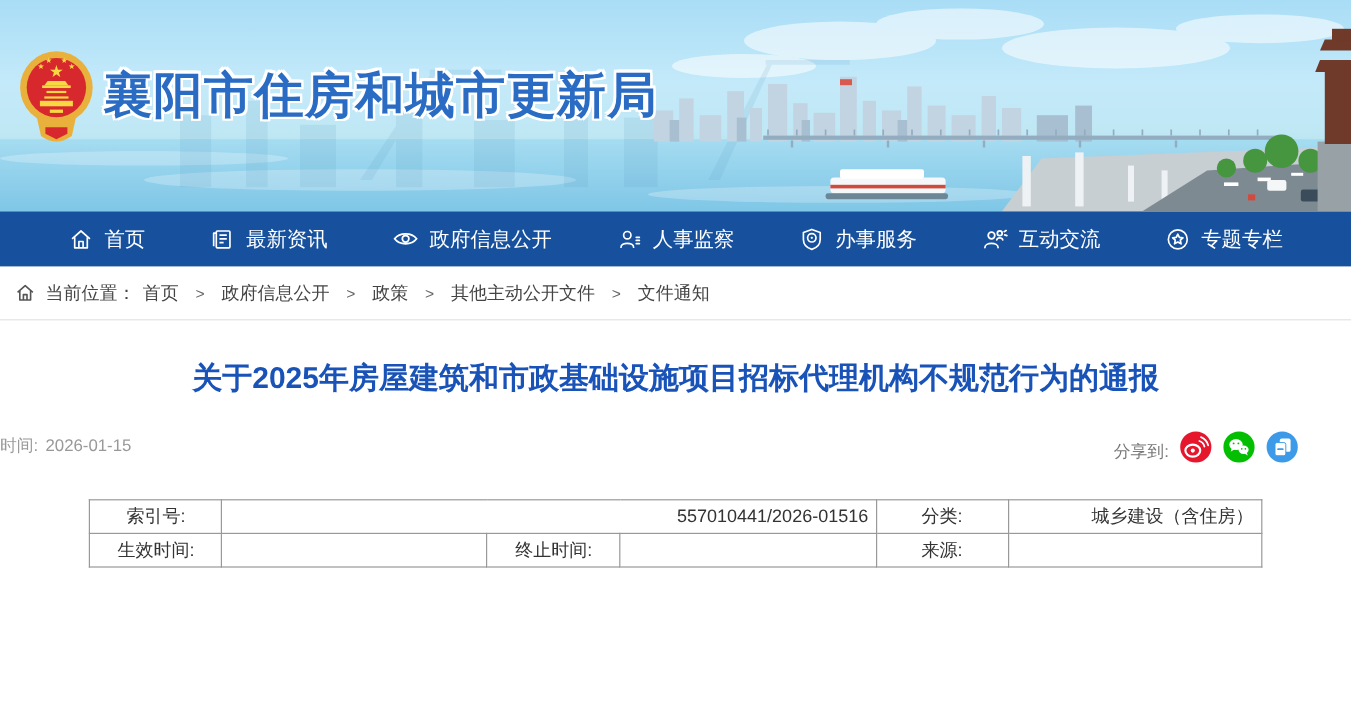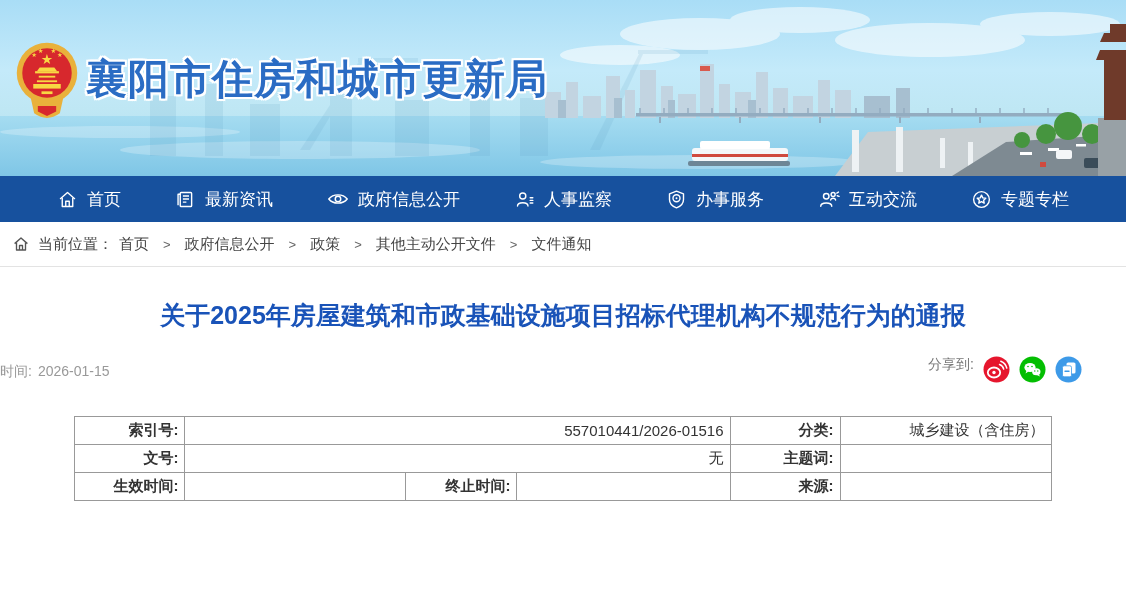--- a/index.html
+++ b/index.html
@@ -31,27 +31,27 @@
   .crumb-link { color:#444; cursor:pointer; }
   .sep { margin:0 14px; color:#666; font-size:13px; }
 
   
   .article-head { padding-top:32px; text-align:center; }
   .article-title { font-size:25px; line-height:32px; font-weight:bold; color:#1953b8; }
   .meta-row { position:relative; margin-top:25px; height:30px; font-size:14px; color:#999; }
   .time-wrap { text-align:left; line-height:30px; }
   .time-value { margin-left:6px; }
   .share { position:absolute; right:44px; top:0; height:30px; display:flex;
-    align-items:flex-start; gap:9px; color:#777; font-size:14px; }
+    align-items:flex-end; gap:9px; color:#777; font-size:14px; }
   .share-ico { display:flex; cursor:pointer; }
 
   
   table.meta { width:976px; margin:30px auto 0; border-collapse:collapse; table-layout:fixed; }
   table.meta td { border:1px solid #999; height:28px; font-size:15px; color:#333; padding:0 6px; }
-  td.lab { font-weight:bold; text-align:right; white-space:nowrap; }
+  td.lab { font-weight:normal; text-align:center; white-space:nowrap; }
   td.val { text-align:right; padding-left:14px; overflow:hidden; white-space:nowrap; }
 </style>
 </head>
 <body>
 
 <header class="banner">
   <svg class="banner-scene" viewBox="0 0 1126 176" preserveAspectRatio="none">
     <defs>
       <linearGradient id="wat" x1="0" y1="0" x2="0" y2="1">
         <stop offset="0" stop-color="#a5dcf1"></stop>
@@ -319,26 +319,20 @@
       <col style="width:211px">
   </colgroup>
   <tbody>
       <tr>
     <td class="lab">索引号:</td>
     <td class="val" colspan="3">557010441/2026-01516</td>
     <td class="lab">分类:</td>
     <td class="val">城乡建设（含住房）</td>
   </tr>
   <tr>
-    <td class="lab">文号:</td>
-    <td class="val" colspan="3">无</td>
-    <td class="lab">主题词:</td>
-    <td class="val"></td>
-  </tr>
-  <tr>
     <td class="lab">生效时间:</td>
     <td class="val"></td>
     <td class="lab">终止时间:</td>
     <td class="val"></td>
     <td class="lab">来源:</td>
     <td class="val"></td>
   </tr>
 </tbody>
   </table>
 

